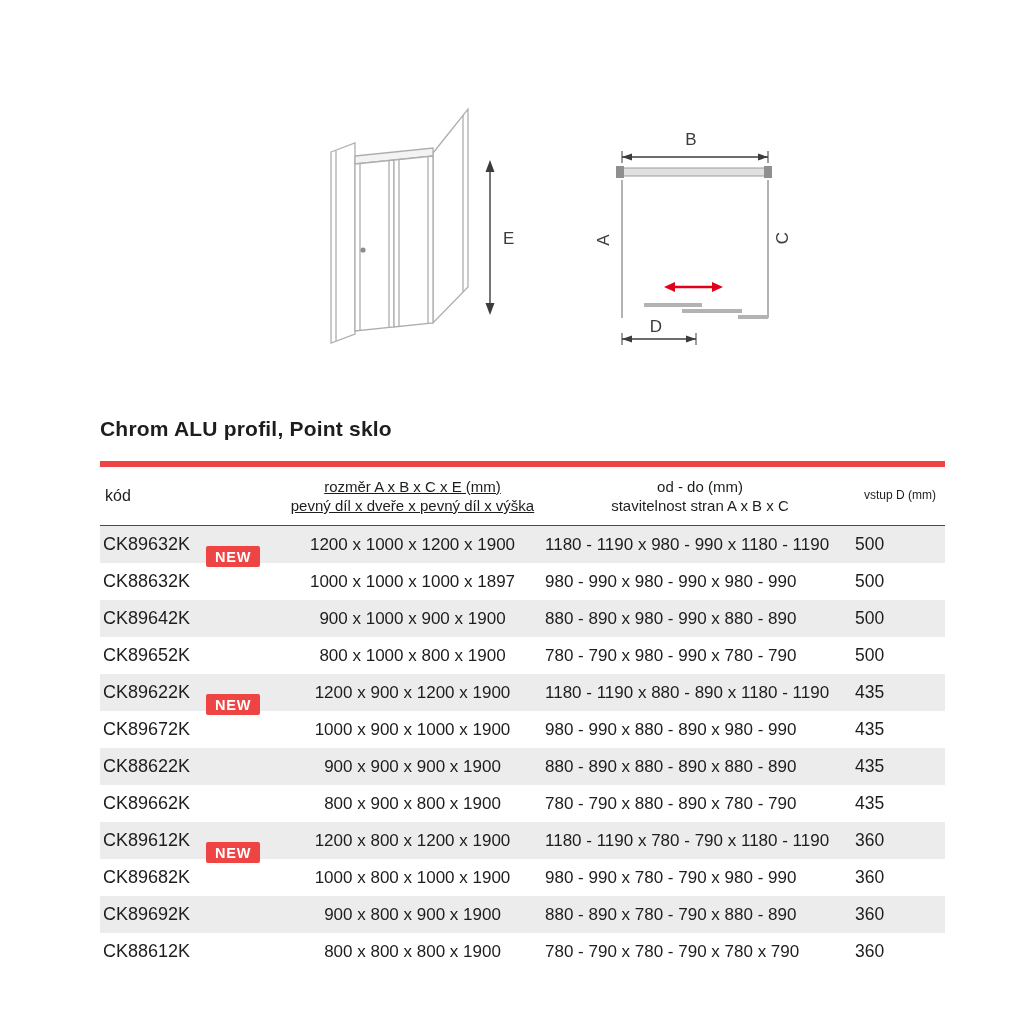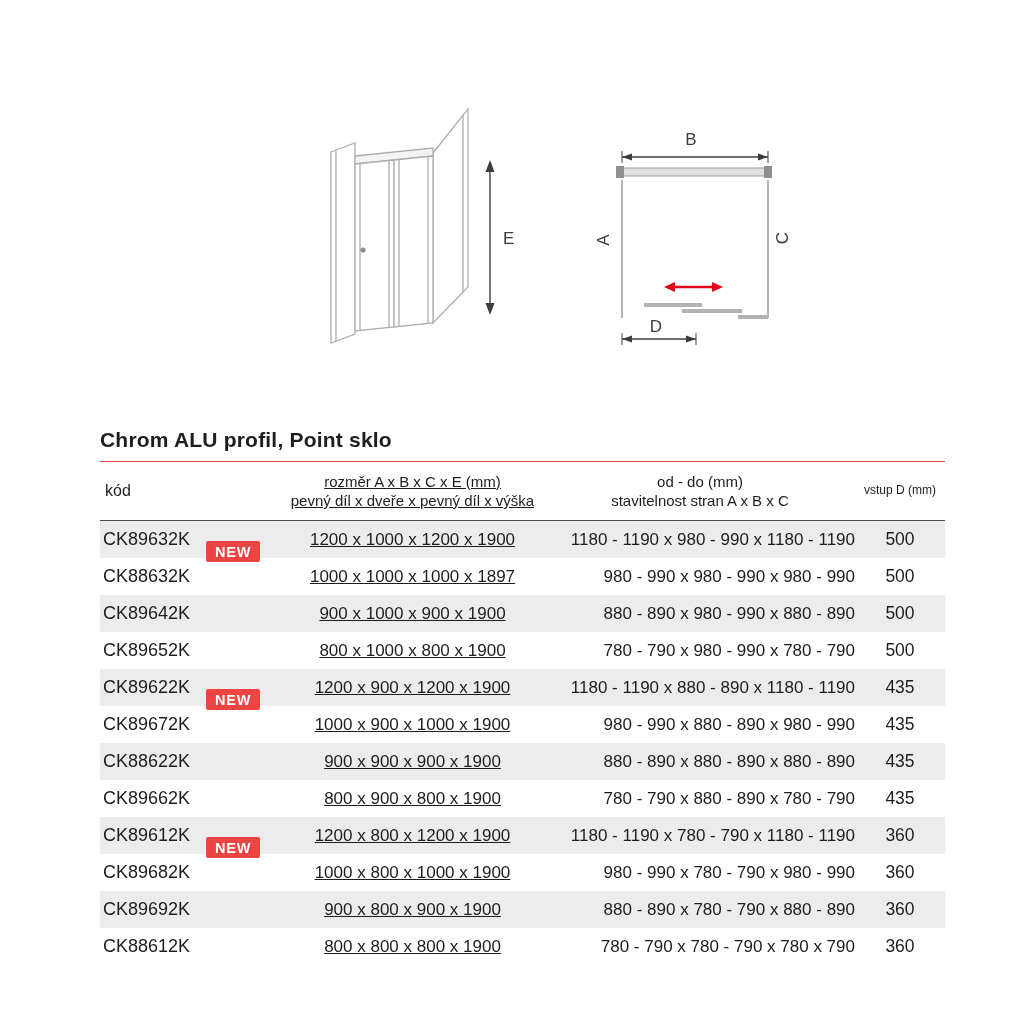--- a/index.html
+++ b/index.html
@@ -5,36 +5,36 @@
   html,body{margin:0;padding:0;background:#ffffff;}
   body{width:1024px;height:1024px;font-family:"Liberation Sans",sans-serif;color:#1d1d1b;}
   .page{position:relative;width:1024px;height:1024px;overflow:hidden;background:#fff;}
 
   
   .iso-diagram{position:absolute;left:315px;top:82px;width:210px;height:265px;}
   .plan-diagram{position:absolute;left:592px;top:128px;width:220px;height:225px;}
   svg text{font-family:"Liberation Sans",sans-serif;font-size:17px;fill:#3c3c3b;}
 
   
-  .title{position:absolute;left:100px;top:428px;margin:0;font-size:21px;font-weight:bold;letter-spacing:0.2px;color:#1d1d1b;}
+  .title{position:absolute;left:100px;top:417px;margin:0;font-size:21px;font-weight:bold;letter-spacing:0.2px;color:#1d1d1b;}
 
   
   .spec-table{position:absolute;left:100px;top:461px;width:845px;}
-  .thead{display:flex;align-items:center;height:58px;border-top:1px solid #ef4444;border-bottom:1px solid #4a4a49;font-size:15px;line-height:1.3;color:#1d1d1b;}
+  .thead{display:flex;align-items:center;height:58px;border-top:6px solid #ef4444;border-bottom:1px solid #4a4a49;font-size:15px;line-height:1.3;color:#1d1d1b;}
   .hc1{width:180px;padding-left:5px;box-sizing:border-box;font-size:16px;}
   .hc2{width:265px;text-align:center;text-decoration:underline;}
   .hc3{width:310px;text-align:center;}
   .hc4{flex:1;text-align:center;font-size:12px;}
 
   .trow{display:flex;align-items:center;height:37px;font-size:17px;}
   .trow.alt{background:#ececec;}
   .cell-code{width:180px;display:flex;align-items:center;box-sizing:border-box;padding-left:3px;font-size:18px;}
-  .cell-size{width:265px;text-align:center;text-decoration:underline;}
-  .cell-adjust{width:310px;text-align:right;}
-  .cell-entry{flex:1;text-align:center;font-size:17.5px;}
+  .cell-size{width:265px;text-align:center;}
+  .cell-adjust{width:310px;text-align:left;}
+  .cell-entry{flex:1;text-align:left;font-size:17.5px;}
 
   .new-badge{margin-left:16px;background:#ef4444;color:#ffffff;font-weight:bold;font-size:14.5px;letter-spacing:0.8px;padding:3px 9px 2px;border-radius:2px;line-height:1.15;margin-top:24px;}
 </style>
 </head>
 <body>
 
 <div class="page">
 
   <svg class="iso-diagram" viewBox="0 0 210 265" aria-hidden="true">
     <g stroke="#aeaeae" stroke-width="1.3" fill="none">

